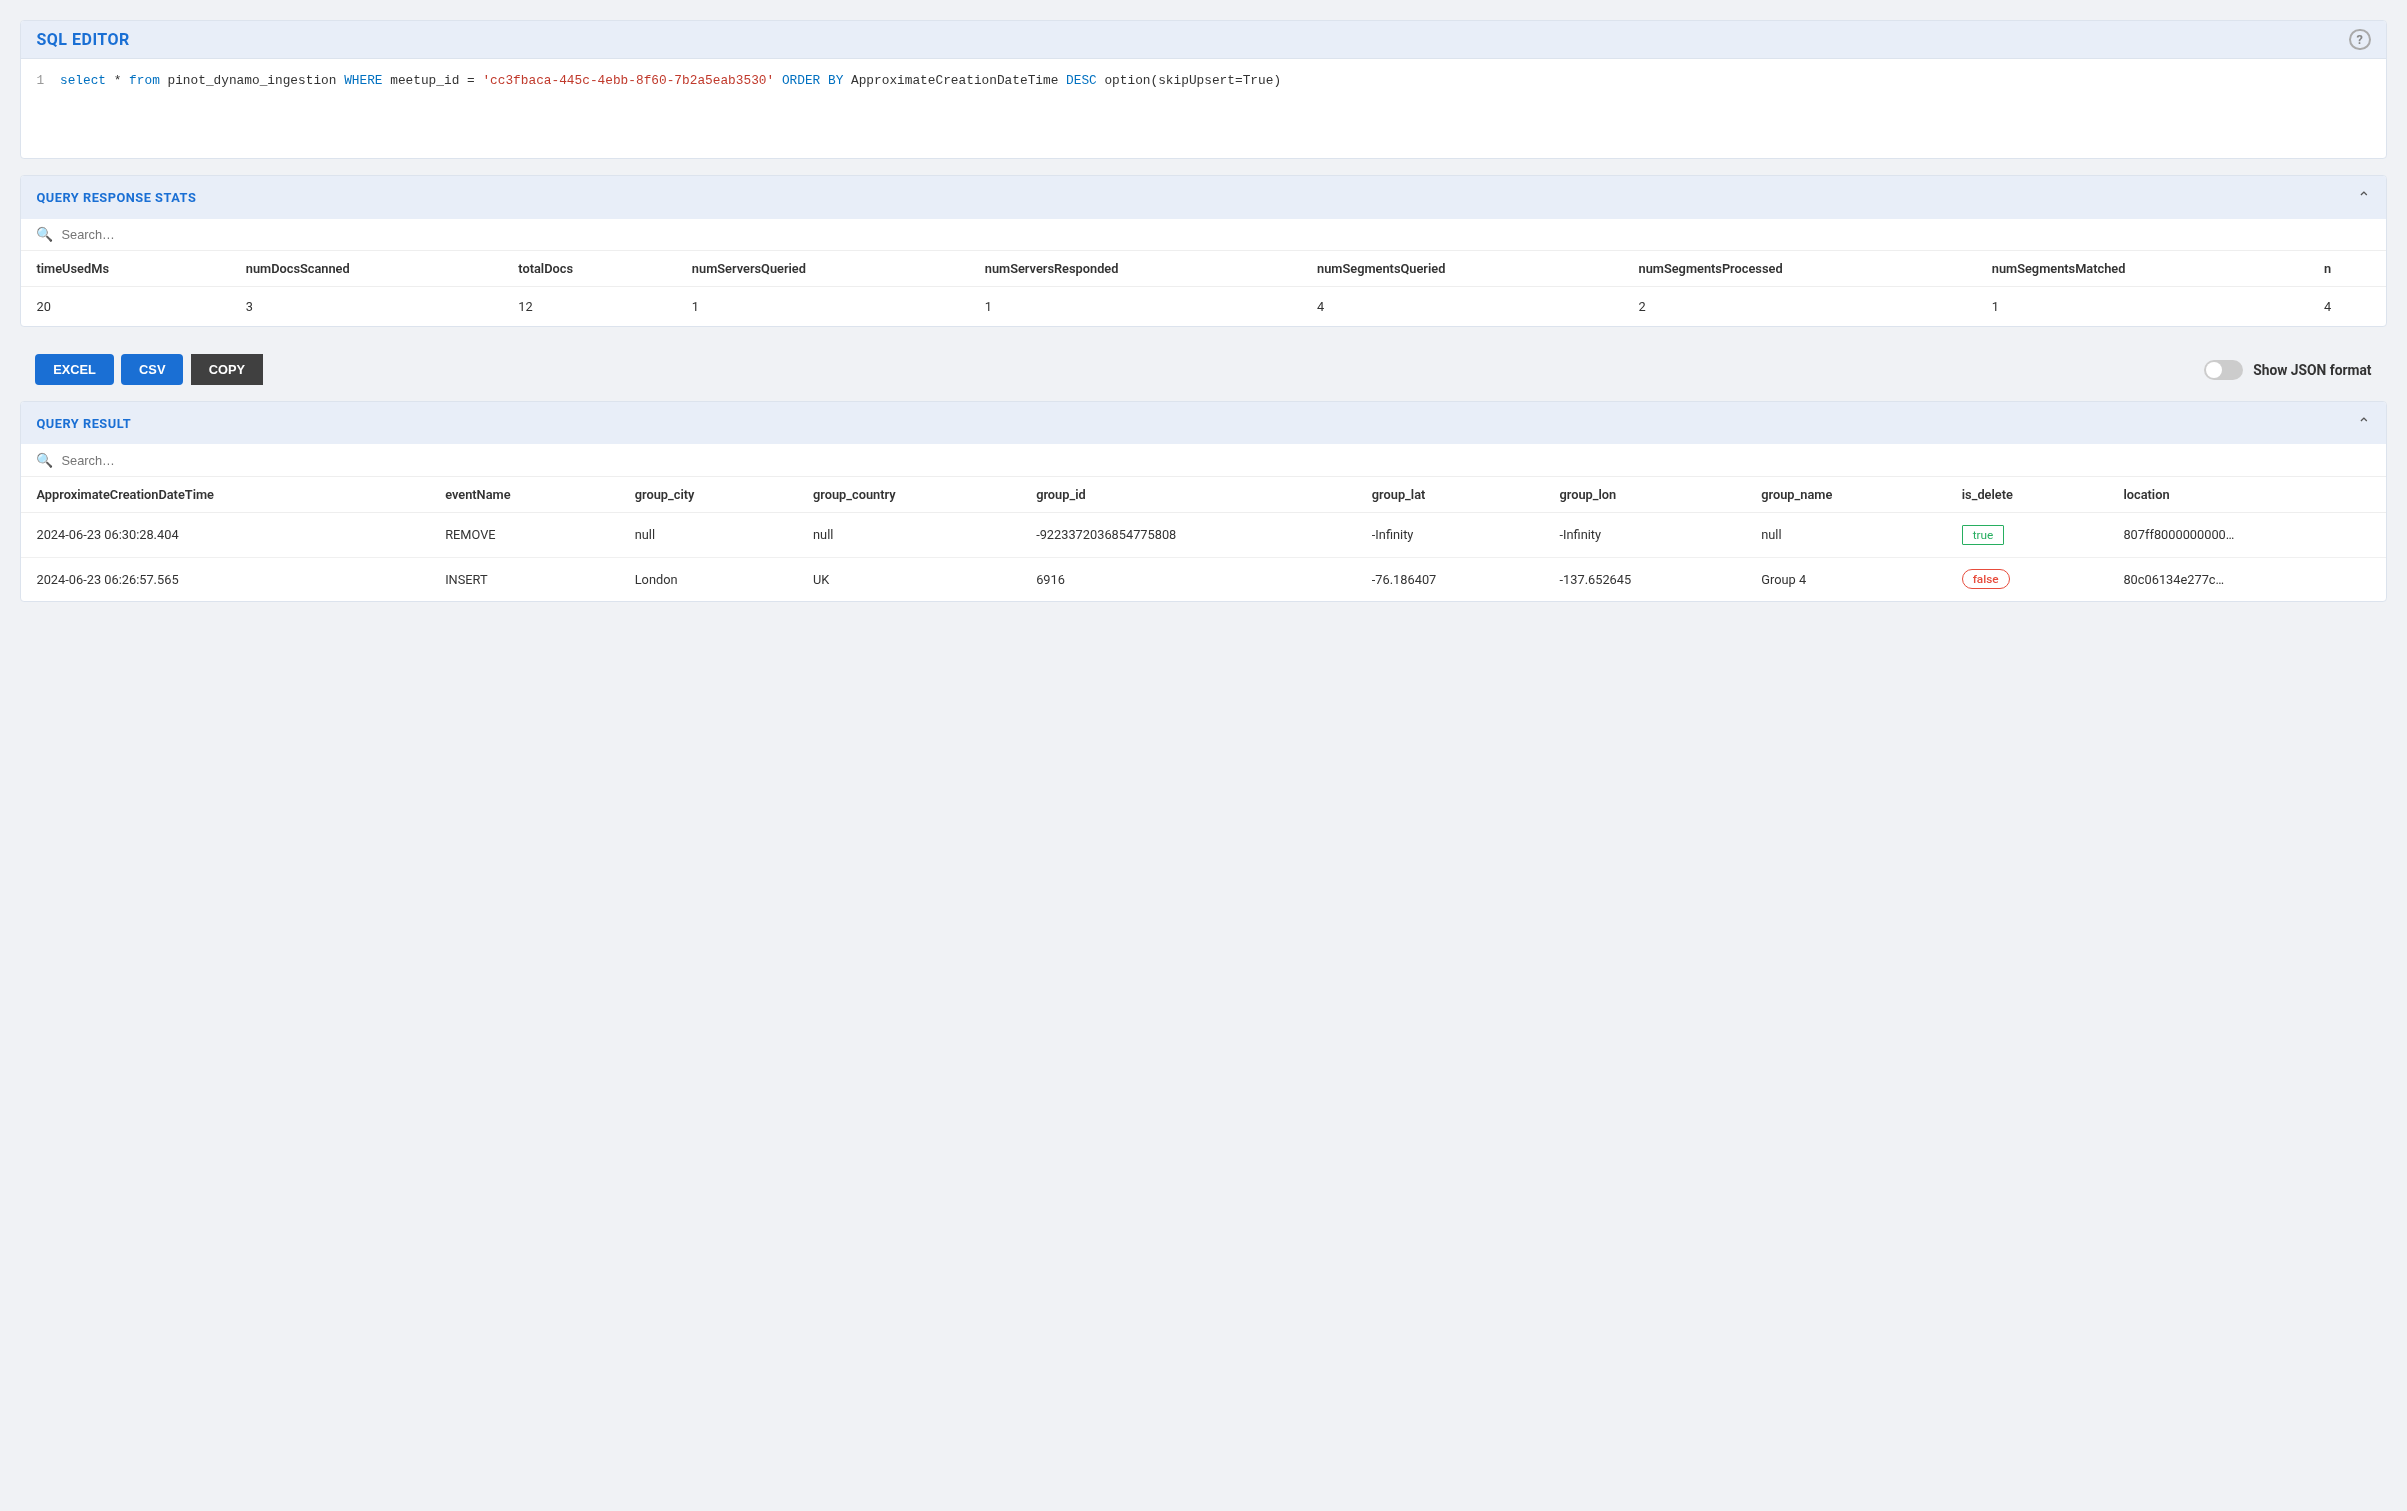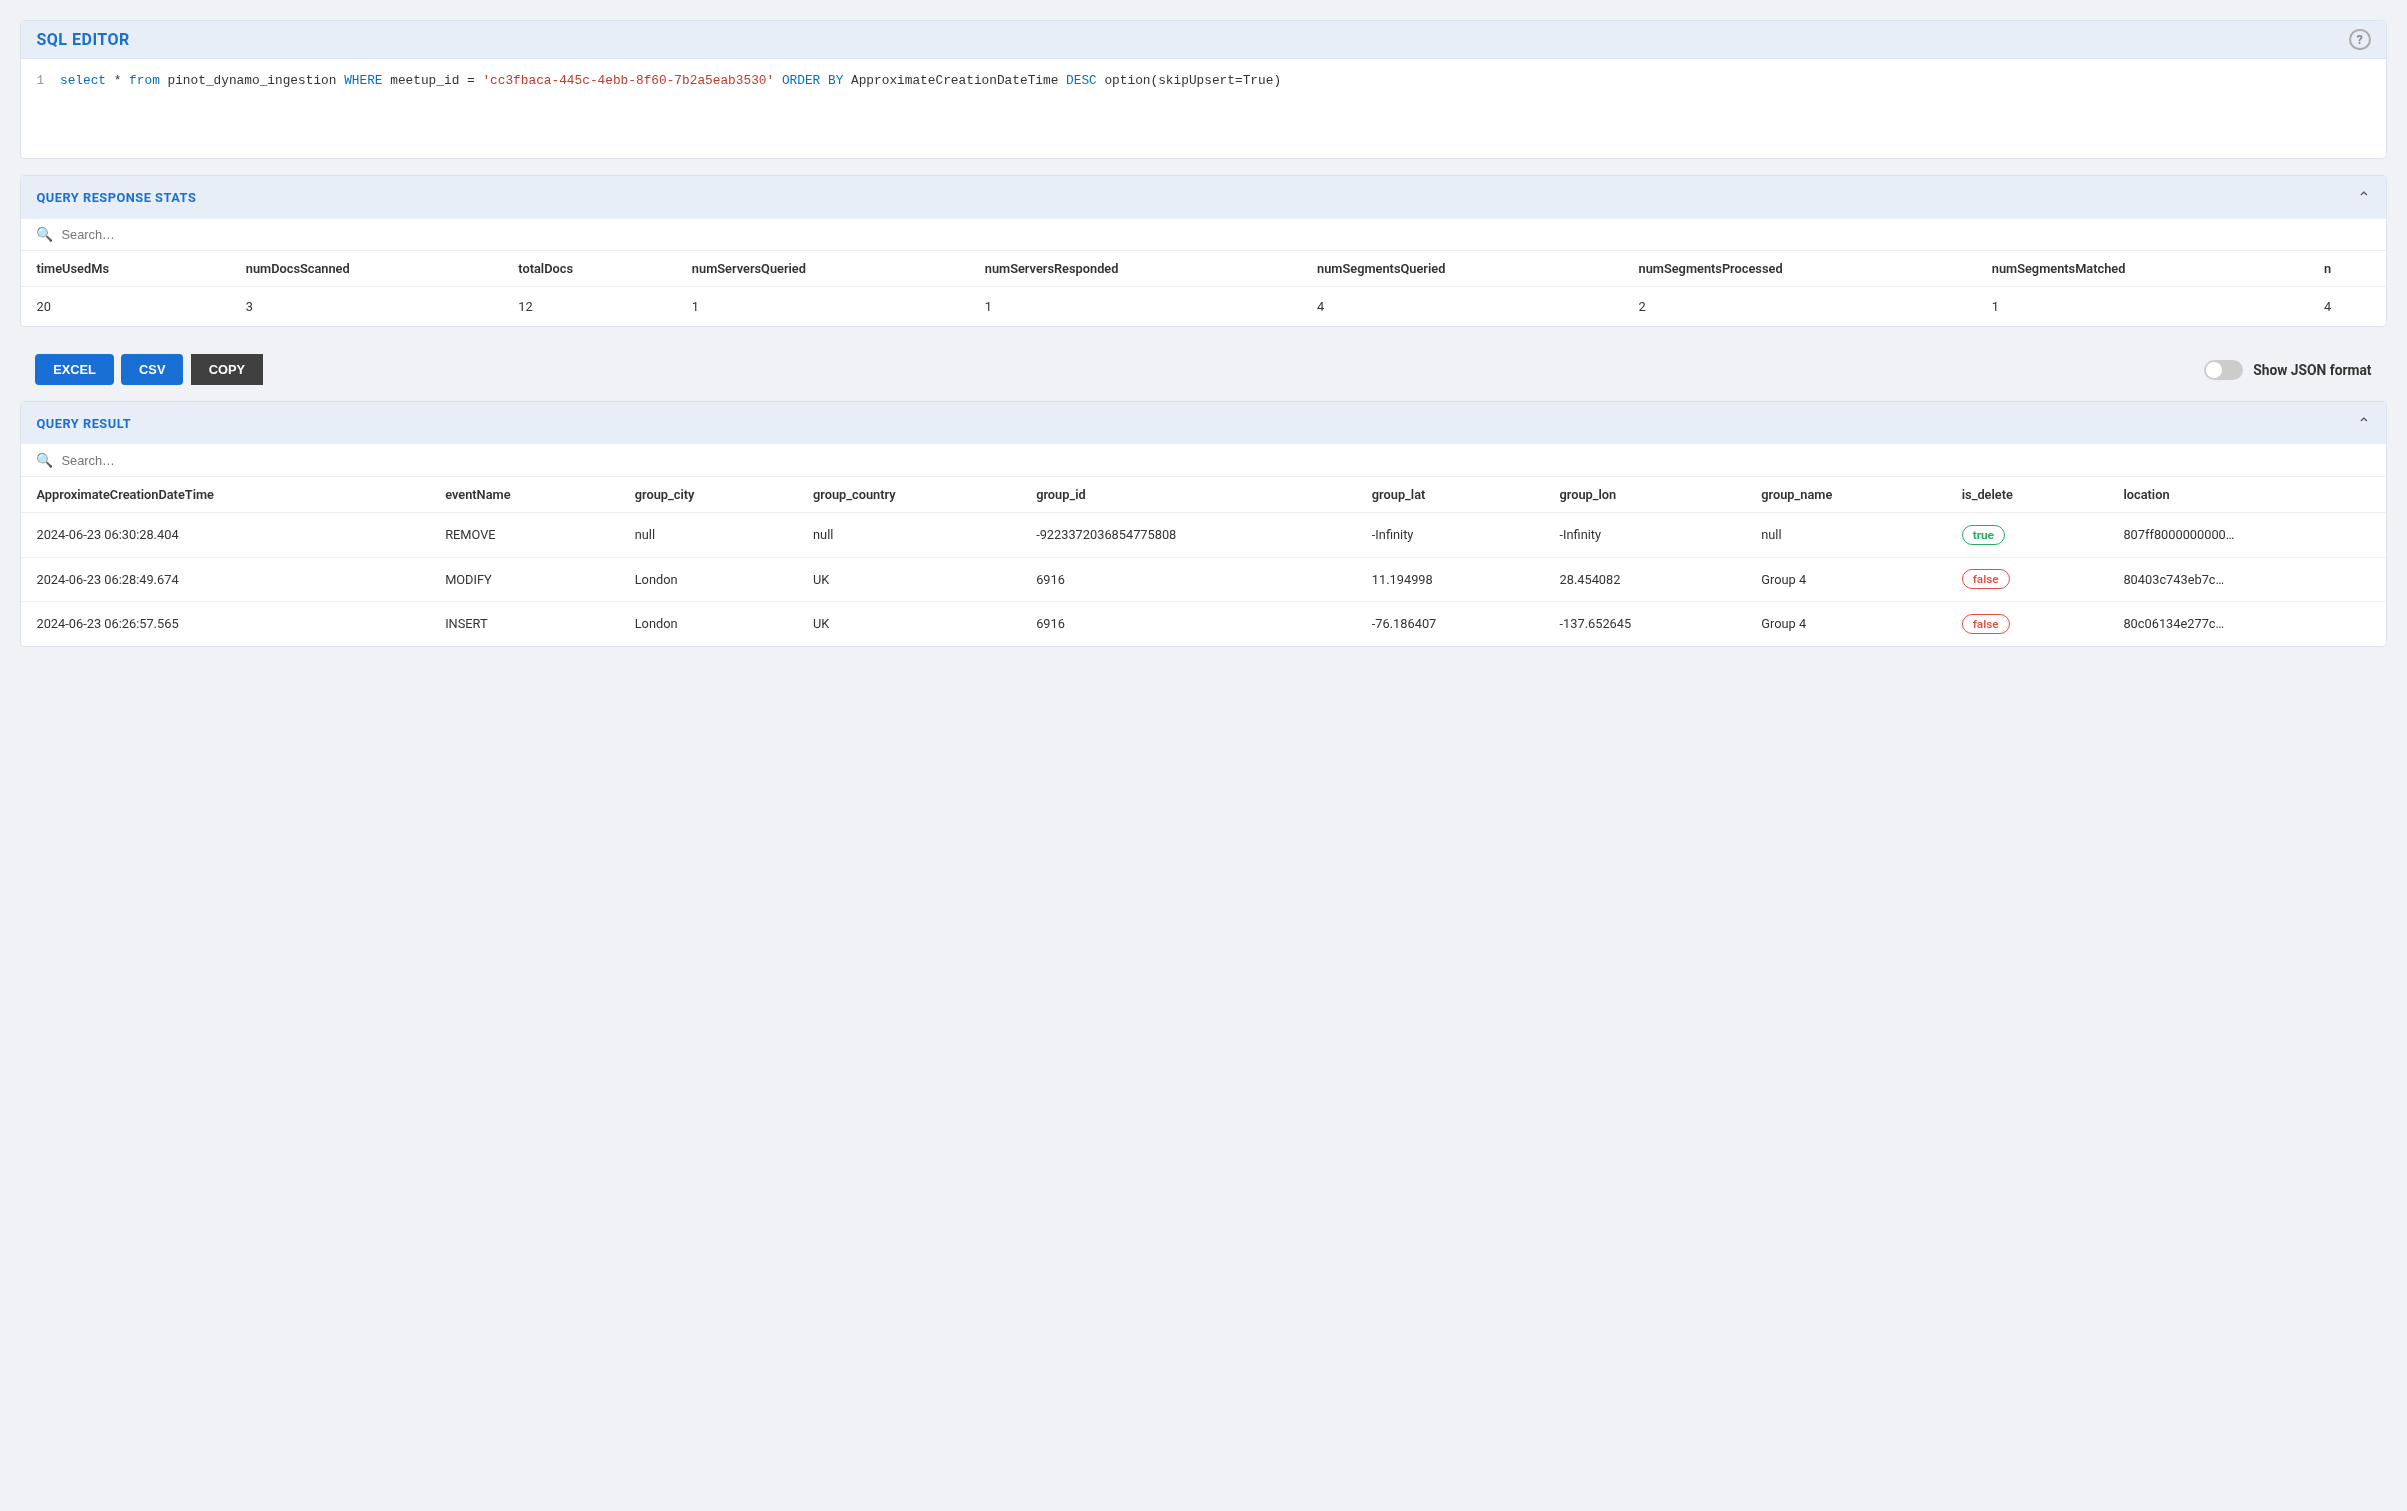--- a/index.html
+++ b/index.html
@@ -262,25 +262,25 @@
     .show-json-label {
       font-size: 13.8px;
       color: #333;
       font-weight: bold;
     }
 
     
     .badge-true {
       display: inline-block;
       padding: 2px 9.9px;
-      border-radius: 10px;
+      border-radius: 1px;
       border: 1.5px solid #27ae60;
       color: #27ae60;
       font-size: 11.8px;
-      font-weight: 700;
+      font-weight: 400;
     }
     .badge-false {
       display: inline-block;
       padding: 2px 9.9px;
       border-radius: 11.8px;
       border: 1.5px solid #e74c3c;
       color: #e74c3c;
       font-size: 11.8px;
       font-weight: 500;
     }
@@ -391,32 +391,20 @@
             <td>null</td>
             <td>null</td>
             <td>-9223372036854775808</td>
             <td>-Infinity</td>
             <td>-Infinity</td>
             <td>null</td>
             <td><span class="badge-true">true</span></td>
             <td class="truncate">807ff8000000000…</td>
           </tr>
           <tr>
-            <td>2024-06-23 06:28:49.674</td>
-            <td>MODIFY</td>
-            <td>London</td>
-            <td>UK</td>
-            <td>6916</td>
-            <td>11.194998</td>
-            <td>28.454082</td>
-            <td>Group 4</td>
-            <td><span class="badge-false">false</span></td>
-            <td class="truncate">80403c743eb7c…</td>
-          </tr>
-          <tr>
             <td>2024-06-23 06:26:57.565</td>
             <td>INSERT</td>
             <td>London</td>
             <td>UK</td>
             <td>6916</td>
             <td>-76.186407</td>
             <td>-137.652645</td>
             <td>Group 4</td>
             <td><span class="badge-false">false</span></td>
             <td class="truncate">80c06134e277c…</td>

